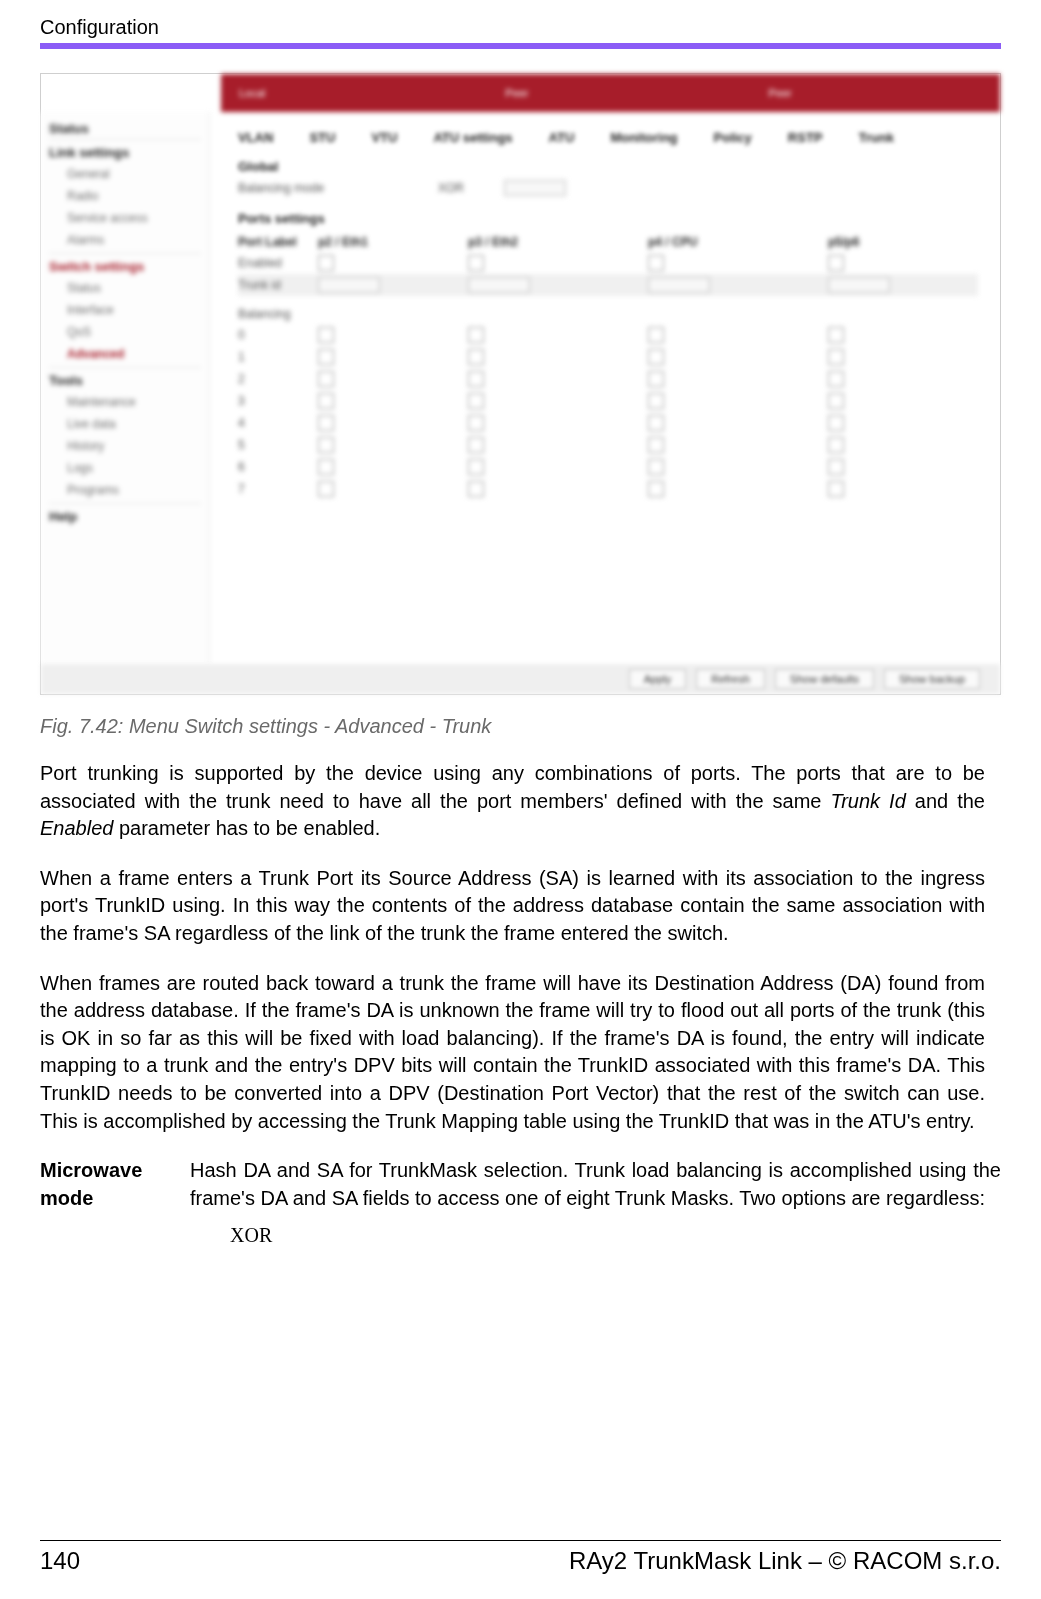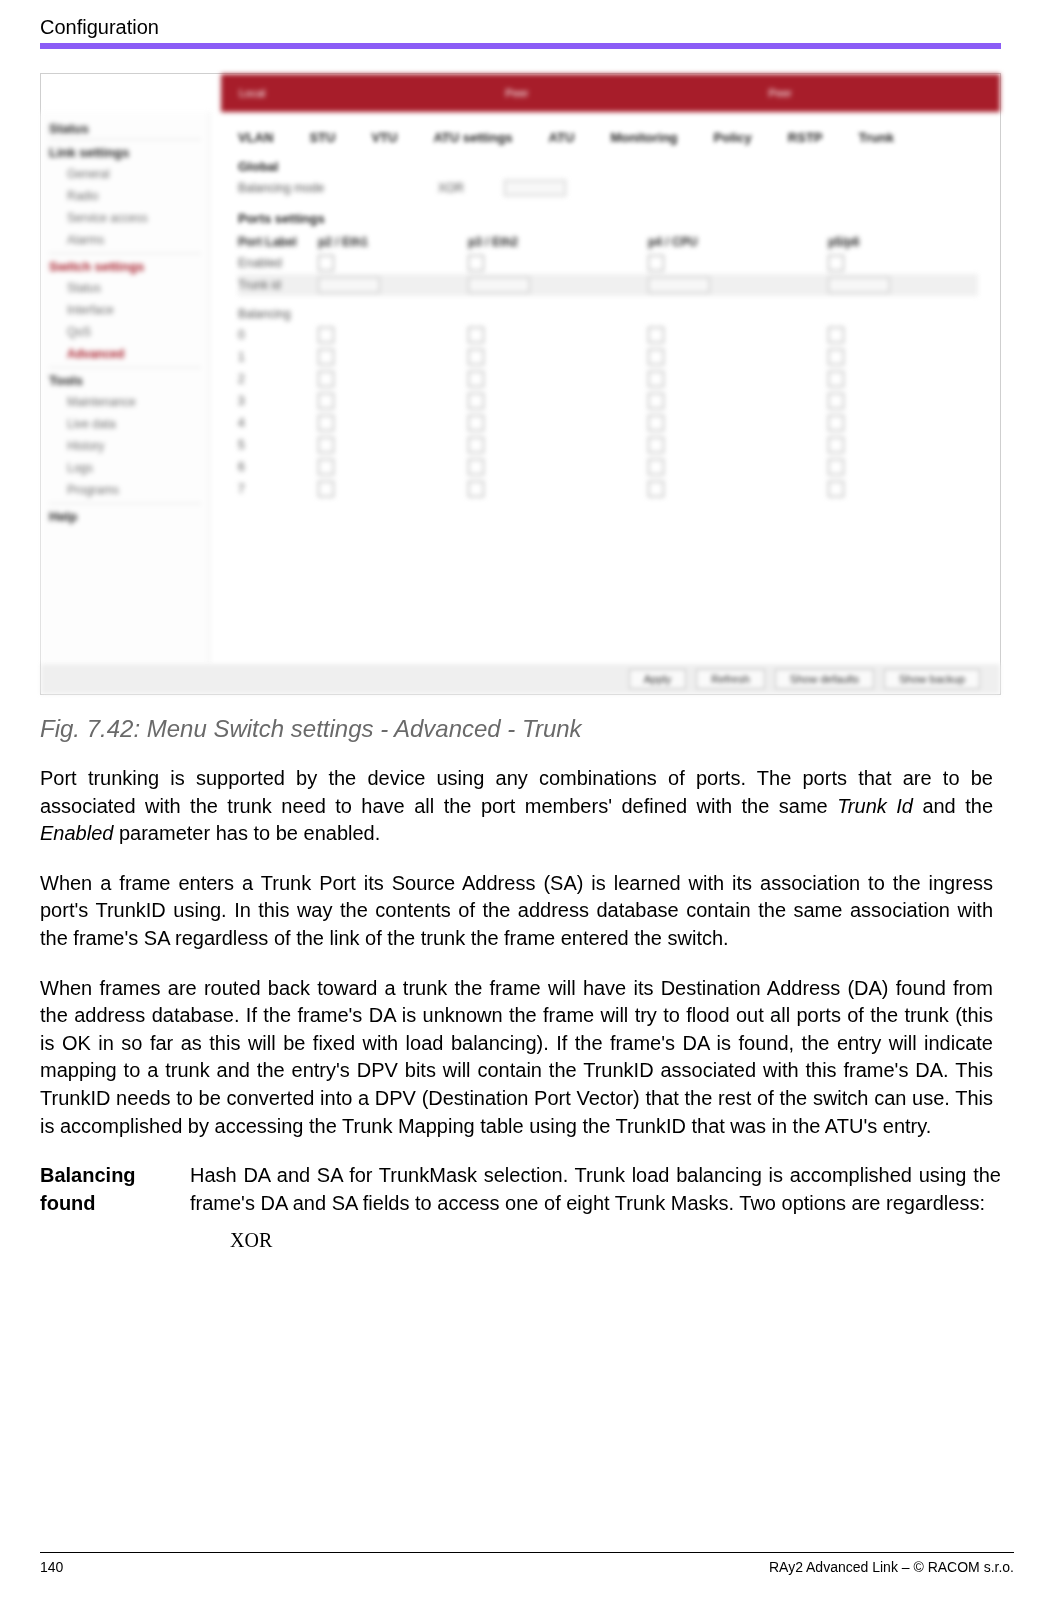--- a/index.html
+++ b/index.html
@@ -168,28 +168,28 @@
     padding: 3px 14px;
     border: 1px solid #bbb;
     background: #fafafa;
     font-size: 11px;
     color: #333;
   }
 
   .fig-caption {
     color: #6a6a6a;
     font-style: italic;
-    font-size: 24px;
+    font-size: 20px;
     margin: 6px 0 22px 0;
   }
 
   p.body {
     font-size: 20px;
     line-height: 1.38;
-    margin: 0 8px 22px 0;
+    margin: 0 16px 22px 0;
     text-align: justify;
   }
   em.term { font-style: italic; }
 
   .def-block {
     display: flex;
     font-size: 20px;
     line-height: 1.38;
     margin-bottom: 8px;
   }
@@ -211,27 +211,27 @@
     flex: 0 0 120px;
   }
   .sub-def .sub-val {
     flex: 1;
     text-align: justify;
   }
 
   .footer-line {
     position: absolute;
     left: 40px;
-    right: 27px;
+    right: 40px;
     bottom: 24px;
     border-top: 1px solid #000;
     padding-top: 6px;
     display: flex;
     justify-content: space-between;
-    font-size: 14px;
+    font-size: 24px;
   }
 </style>
 </head>
 <body>
 
 <div class="page">
 
   <div class="running-head">Configuration</div>
 
 
@@ -395,27 +395,27 @@
 
   <p class="body">
     <span>Port trunking is supported by the device using any combinations of ports. The ports that are to be associated with the trunk need to have all the port members' defined with the same </span><em class="term">Trunk Id</em><span> and the </span><em class="term">Enabled</em><span> parameter has to be enabled.</span>
   </p>
 
   <p class="body">When a frame enters a Trunk Port its Source Address (SA) is learned with its association to the ingress port's TrunkID using. In this way the contents of the address database contain the same association with the frame's SA regardless of the link of the trunk the frame entered the switch.</p>
 
   <p class="body">When frames are routed back toward a trunk the frame will have its Destination Address (DA) found from the address database. If the frame's DA is unknown the frame will try to flood out all ports of the trunk (this is OK in so far as this will be fixed with load balancing). If the frame's DA is found, the entry will indicate mapping to a trunk and the entry's DPV bits will contain the TrunkID associated with this frame's DA. This TrunkID needs to be converted into a DPV (Destination Port Vector) that the rest of the switch can use. This is accomplished by accessing the Trunk Mapping table using the TrunkID that was in the ATU's entry.</p>
 
   <div class="def-block">
-    <div class="def-term">Balancing found</div>
+    <div class="def-term">Microwave mode</div>
     <div class="def-body">
       <span>Hash DA and SA for TrunkMask selection. Trunk load balancing is accomplished using the frame's DA and SA fields to access one of eight Trunk Masks. Two options are regardless:</span>
       <div class="sub-def">
         <div class="sub-key">XOR</div>
       </div>
     </div>
   </div>
 
   <div class="footer-line">
     <span>140</span>
-    <span>RAy2 Advanced Link – © RACOM s.r.o.</span>
+    <span>RAy2 TrunkMask Link – © RACOM s.r.o.</span>
   </div>
 
 </div>
 
 </body></html>

